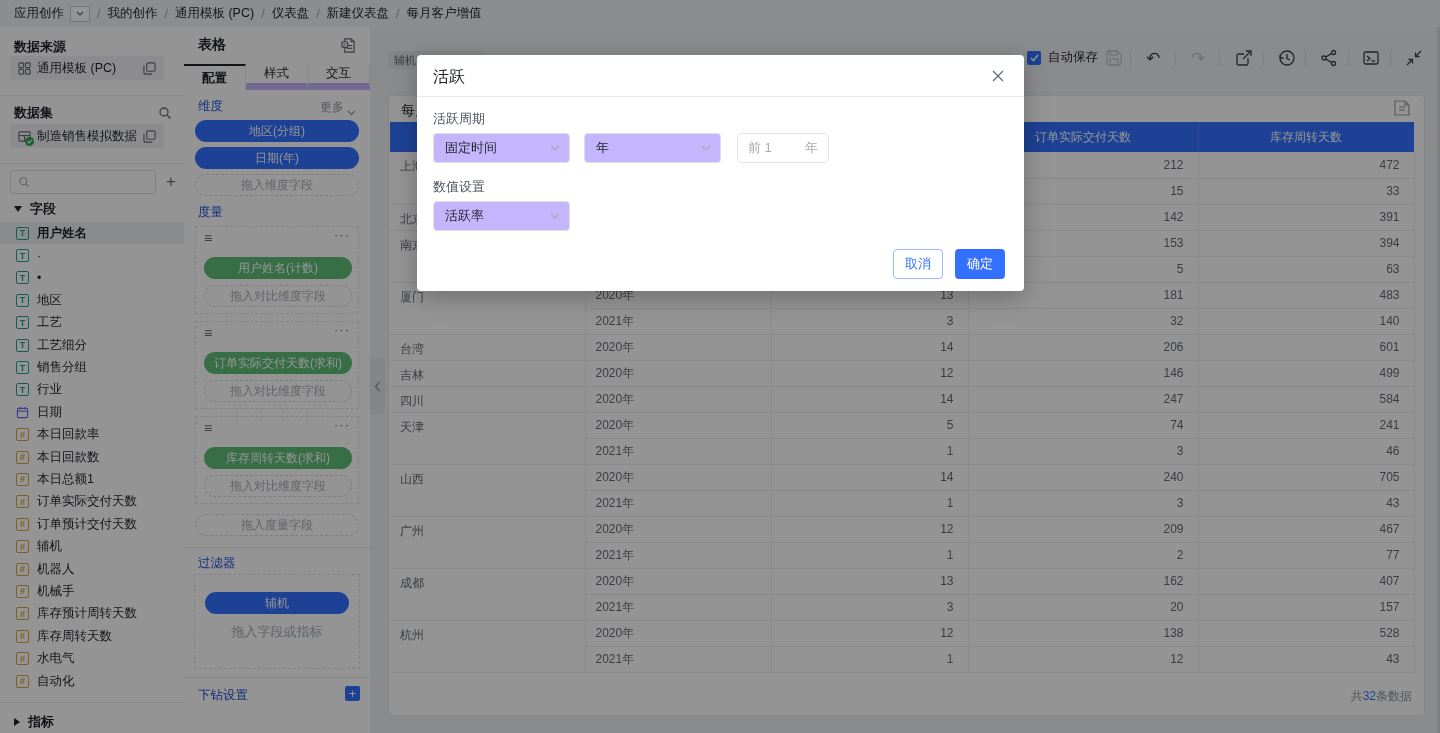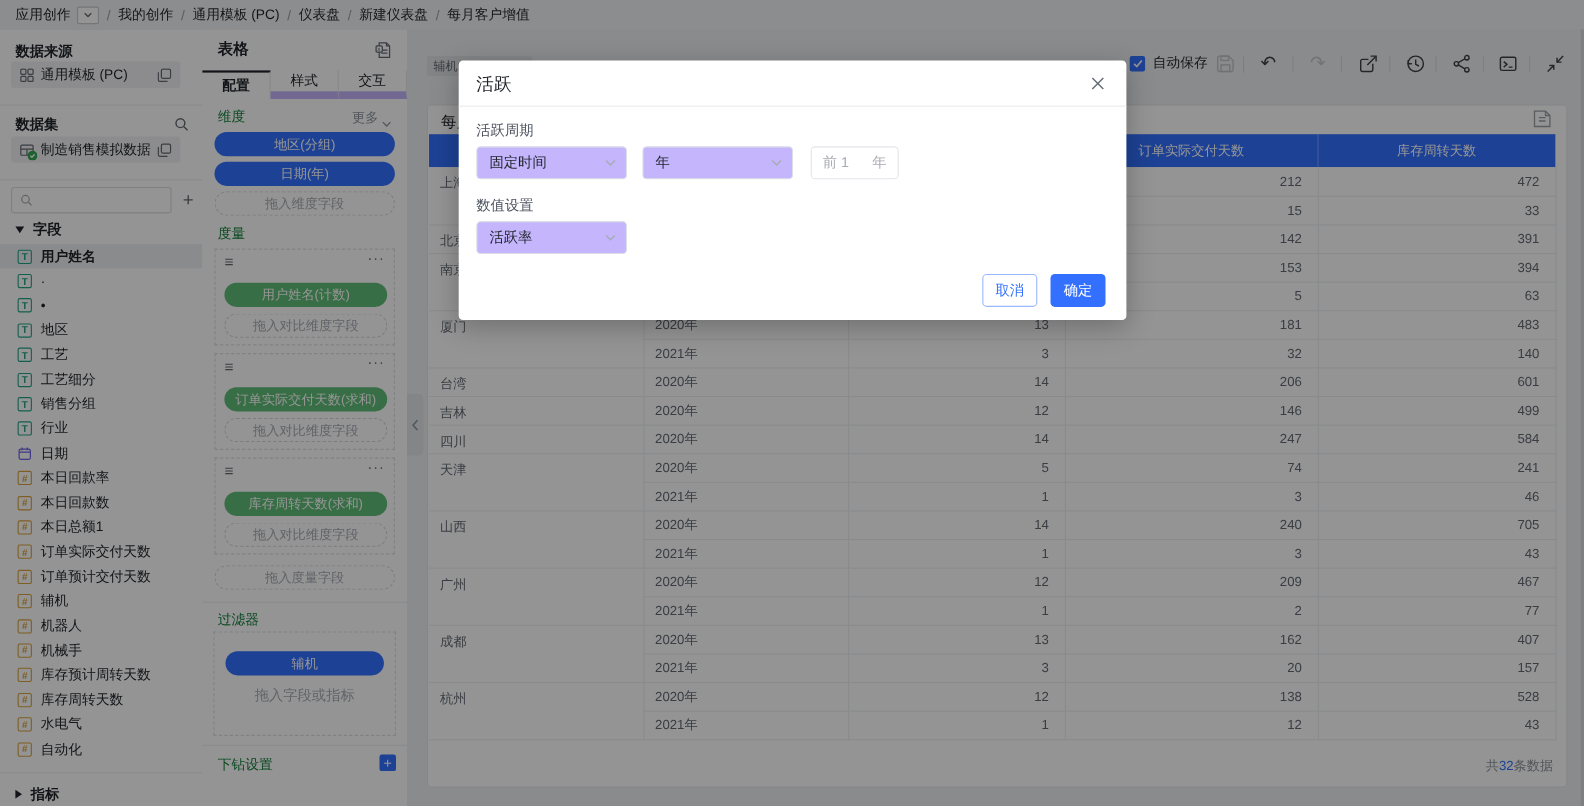--- a/index.html
+++ b/index.html
@@ -46,21 +46,21 @@
   .tri.right{border-top:4.5px solid transparent;border-bottom:4.5px solid transparent;border-left:6px solid #1f2329;}
 
   
   #panel{position:absolute;left:184px;top:27px;width:186px;height:706px;background:#fff;
     border-right:1px solid #e6e8eb;z-index:1;}
   #panel-title{position:absolute;left:14px;top:9px;font-size:14px;font-weight:bold;color:#1f2329;}
   #tabs{position:absolute;left:0;top:37px;width:186px;height:26px;display:flex;}
   .tab{width:62px;height:26px;box-sizing:border-box;display:flex;align-items:center;justify-content:center;
     font-size:12.5px;color:#1f2329;border-bottom:7px solid #c4b5fd;border-right:1px solid #e9eaec;cursor:pointer;}
   .tab.active{border-bottom:none;border-top:2px solid #1f2329;font-weight:bold;background:#fff;}
-  .p-label{position:absolute;left:14px;font-size:12.5px;color:#15803d;font-weight:500;}
+  .p-label{position:absolute;left:14px;font-size:12.5px;color:#1d4ed8;font-weight:500;}
   .p-more{position:absolute;right:14px;font-size:12px;color:#8f959e;display:flex;align-items:flex-end;cursor:pointer;}
   .chip{height:22px;border-radius:11px;display:flex;align-items:center;justify-content:center;
     font-size:12px;color:#fff;cursor:pointer;white-space:nowrap;overflow:hidden;}
   .chip.blue{background:var(--primary);}
   .chip.green{background:var(--green);}
   .droppill{height:20px;border:1px dashed #d4d7db;border-radius:11px;display:flex;align-items:center;
     justify-content:center;font-size:12px;color:#a8abb2;cursor:pointer;}
   #dim-chips{position:absolute;left:11px;top:93px;width:164px;}
   #dim-chips .chip{margin-bottom:5px;}
   #dim-drop{position:absolute;left:11px;top:147px;width:162px;}
@@ -684,21 +684,21 @@
     <svg class="chev" width="10" height="6" viewBox="0 0 10 6">
         <polyline points="1,1 5,5 9,1" fill="none" stroke="#a8abb2" stroke-width="1.3"></polyline>
       </svg>
   </div>
   <div class="m-select" style="left:167px;top:78px;width:137px">
     <span>年</span>
     <svg class="chev" width="10" height="6" viewBox="0 0 10 6">
         <polyline points="1,1 5,5 9,1" fill="none" stroke="#a8abb2" stroke-width="1.3"></polyline>
       </svg>
   </div>
-  <div id="m-input" style="left:320px;top:78px;width:80px">
+  <div id="m-input" style="left:320px;top:78px;width:92px">
     <span>前 1</span>
     <span class="sfx">年</span>
   </div>
 
   <div class="m-label" style="top:123px">数值设置</div>
   <div class="m-select" style="left:16px;top:146px;width:137px">
     <span>活跃率</span>
     <svg class="chev" width="10" height="6" viewBox="0 0 10 6">
         <polyline points="1,1 5,5 9,1" fill="none" stroke="#a8abb2" stroke-width="1.3"></polyline>
       </svg>

